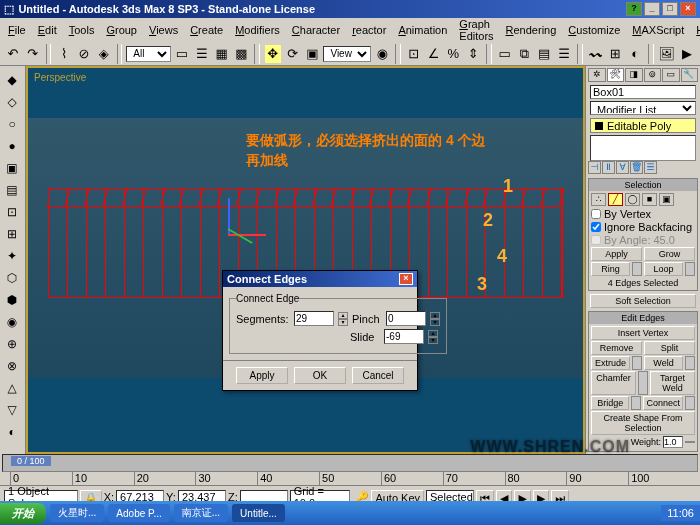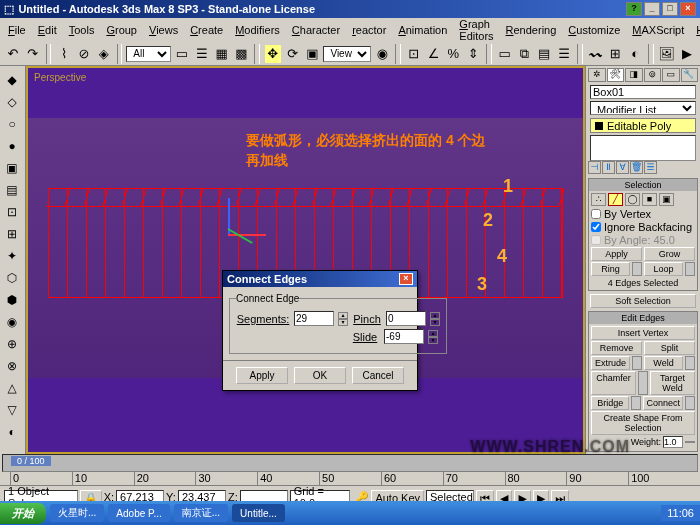--- a/index.html
+++ b/index.html
@@ -11,21 +11,21 @@
 .titlebar .tbtn.green { background: #3fa030; }
 .menubar { background: #d4d0c8; height: 17px; display: flex; align-items: center; padding: 12px 4px; gap: 4px; }
 .menubar span { padding: 0 4px; text-decoration: underline; text-decoration-color: transparent; }
 .menubar span::first-letter { text-decoration: underline; }
 .toolbar { background: #d4d0c8; height: 24px; display: flex; align-items: center; padding: 0 4px; gap: 2px; border-bottom: 1px solid #808080; }
 .tbicon { width: 20px; height: 20px; border: 1px solid #d4d0c8; display: flex; align-items: center; justify-content: center; font-size: 13px; }
 .tsep { width: 6px; height: 20px; border-left: 1px solid #808080; border-right: 1px solid #fff; margin: 0 2px; }
 .main { display: flex; height: 388px; }
 .leftbar { width: 26px; background: #d4d0c8; display: flex; flex-direction: column; gap: 2px; padding: 4px 2px; border-right: 1px solid #808080; }
 .leftbar .li { width: 20px; height: 20px; border: 1px solid #d4d0c8; display: flex; align-items: center; justify-content: center; font-size: 12px; }
-.viewport { flex: 1; background: #4c1d95; border: 2px solid #c0a030; position: relative; }
+.viewport { flex: 1; background: #0c4a6e; border: 2px solid #c0a030; position: relative; }
 .vplabel { position: absolute; top: 4px; left: 6px; color: #c0a030; font-size: 10px; }
 .grid { position: absolute; top: 50px; left: 0; right: 0; height: 260px; background: linear-gradient(#a08060, #5a4030); opacity: 0.25; }
 .wire { position: absolute; top: 120px; left: 20px; right: 20px; height: 110px; border: 1px solid #f00; background: repeating-linear-gradient(to right, transparent 0, transparent 18px, #f00 18px, #f00 19px); }
 .wire .topedge { position: absolute; top: 0; left: 0; right: 0; height: 18px; border-bottom: 1px solid #f00; background: repeating-linear-gradient(to right, transparent 0, transparent 18px, #f00 18px, #f00 19px); transform: skewX(-18deg); }
 .gizmo { position: absolute; top: 130px; left: 200px; }
 .gizmo .z { width: 2px; height: 38px; background: #4060ff; position: absolute; }
 .gizmo .x { width: 38px; height: 2px; background: #ff3040; position: absolute; top: 36px; }
 .gizmo .y { width: 28px; height: 2px; background: #30c040; position: absolute; top: 30px; transform: rotate(30deg); transform-origin: left; }
 .anno { position: absolute; color: #ff8000; font-size: 14px; font-weight: bold; }
 .num { position: absolute; color: #ffb030; font-size: 18px; font-weight: bold; }
@@ -46,21 +46,21 @@
 .rp-chk { display: flex; align-items: center; gap: 3px; font-size: 9px; margin: 1px 0; }
 .rp-chk input { width: 10px; height: 10px; }
 .selmodes { display:flex; gap:2px; margin:2px 0; }
 .selmodes .sm { width:15px; height:13px; border:1px solid #888; font-size:9px; text-align:center; }
 .selmodes .sm.active { background:#ffff80; border:1px solid #a00; color:#a00; }
 .dialog { position: absolute; top: 270px; left: 222px; width: 196px; background: #d4d0c8; border: 1px solid #000; box-shadow: 2px 2px 4px rgba(0,0,0,0.4); }
 .dialog .dtitle { background: linear-gradient(to right, #0a246a, #3f6fd4); color: #fff; font-weight: bold; padding: 2px 4px; display: flex; }
 .dialog .dtitle .dx { margin-left: auto; width: 14px; height: 12px; background: #e05030; border: 1px solid #fff; text-align: center; line-height: 9px; font-size: 9px; color:#fff;}
 .dialog .dbody { padding: 6px; }
 .dialog .drow { display: flex; align-items: center; gap: 4px; margin: 3px 0; font-size: 10px; }
-.dialog .drow label { width: 54px; text-align: center; text-decoration: underline; }
+.dialog .drow label { width: 54px; text-align: left; }
 .dialog .drow input { width: 40px; border: 1px inset #808080; padding: 1px; font-size: 10px; }
 .dialog .spin { width: 10px; display: flex; flex-direction: column; }
 .dialog .spin div { height: 7px; border: 1px solid #808080; font-size: 6px; text-align: center; line-height: 5px; }
 .dialog .dbtns { border-top: 1px solid #808080; padding: 6px; display: flex; gap: 6px; justify-content: center; }
 .dialog .dbtns button { width: 52px; border: 1px outset #fff; background: #d4d0c8; padding: 2px; font-size: 10px; }
 .bottom { height: 78px; background: #d4d0c8; }
 .timeline { height: 18px; background: #b8b8b8; border: 1px inset #808080; margin: 0 2px; position: relative; }
 .timeline .cur { position: absolute; left: 8px; top: 1px; background: #6080c0; color: #fff; padding: 0 6px; font-size: 9px; }
 .ruler { height: 14px; background: #d4d0c8; display: flex; font-size: 9px; padding: 0 10px; border-bottom:1px solid #808080;}
 .ruler span { flex: 1; border-left: 1px solid #808080; padding-left: 2px; }

